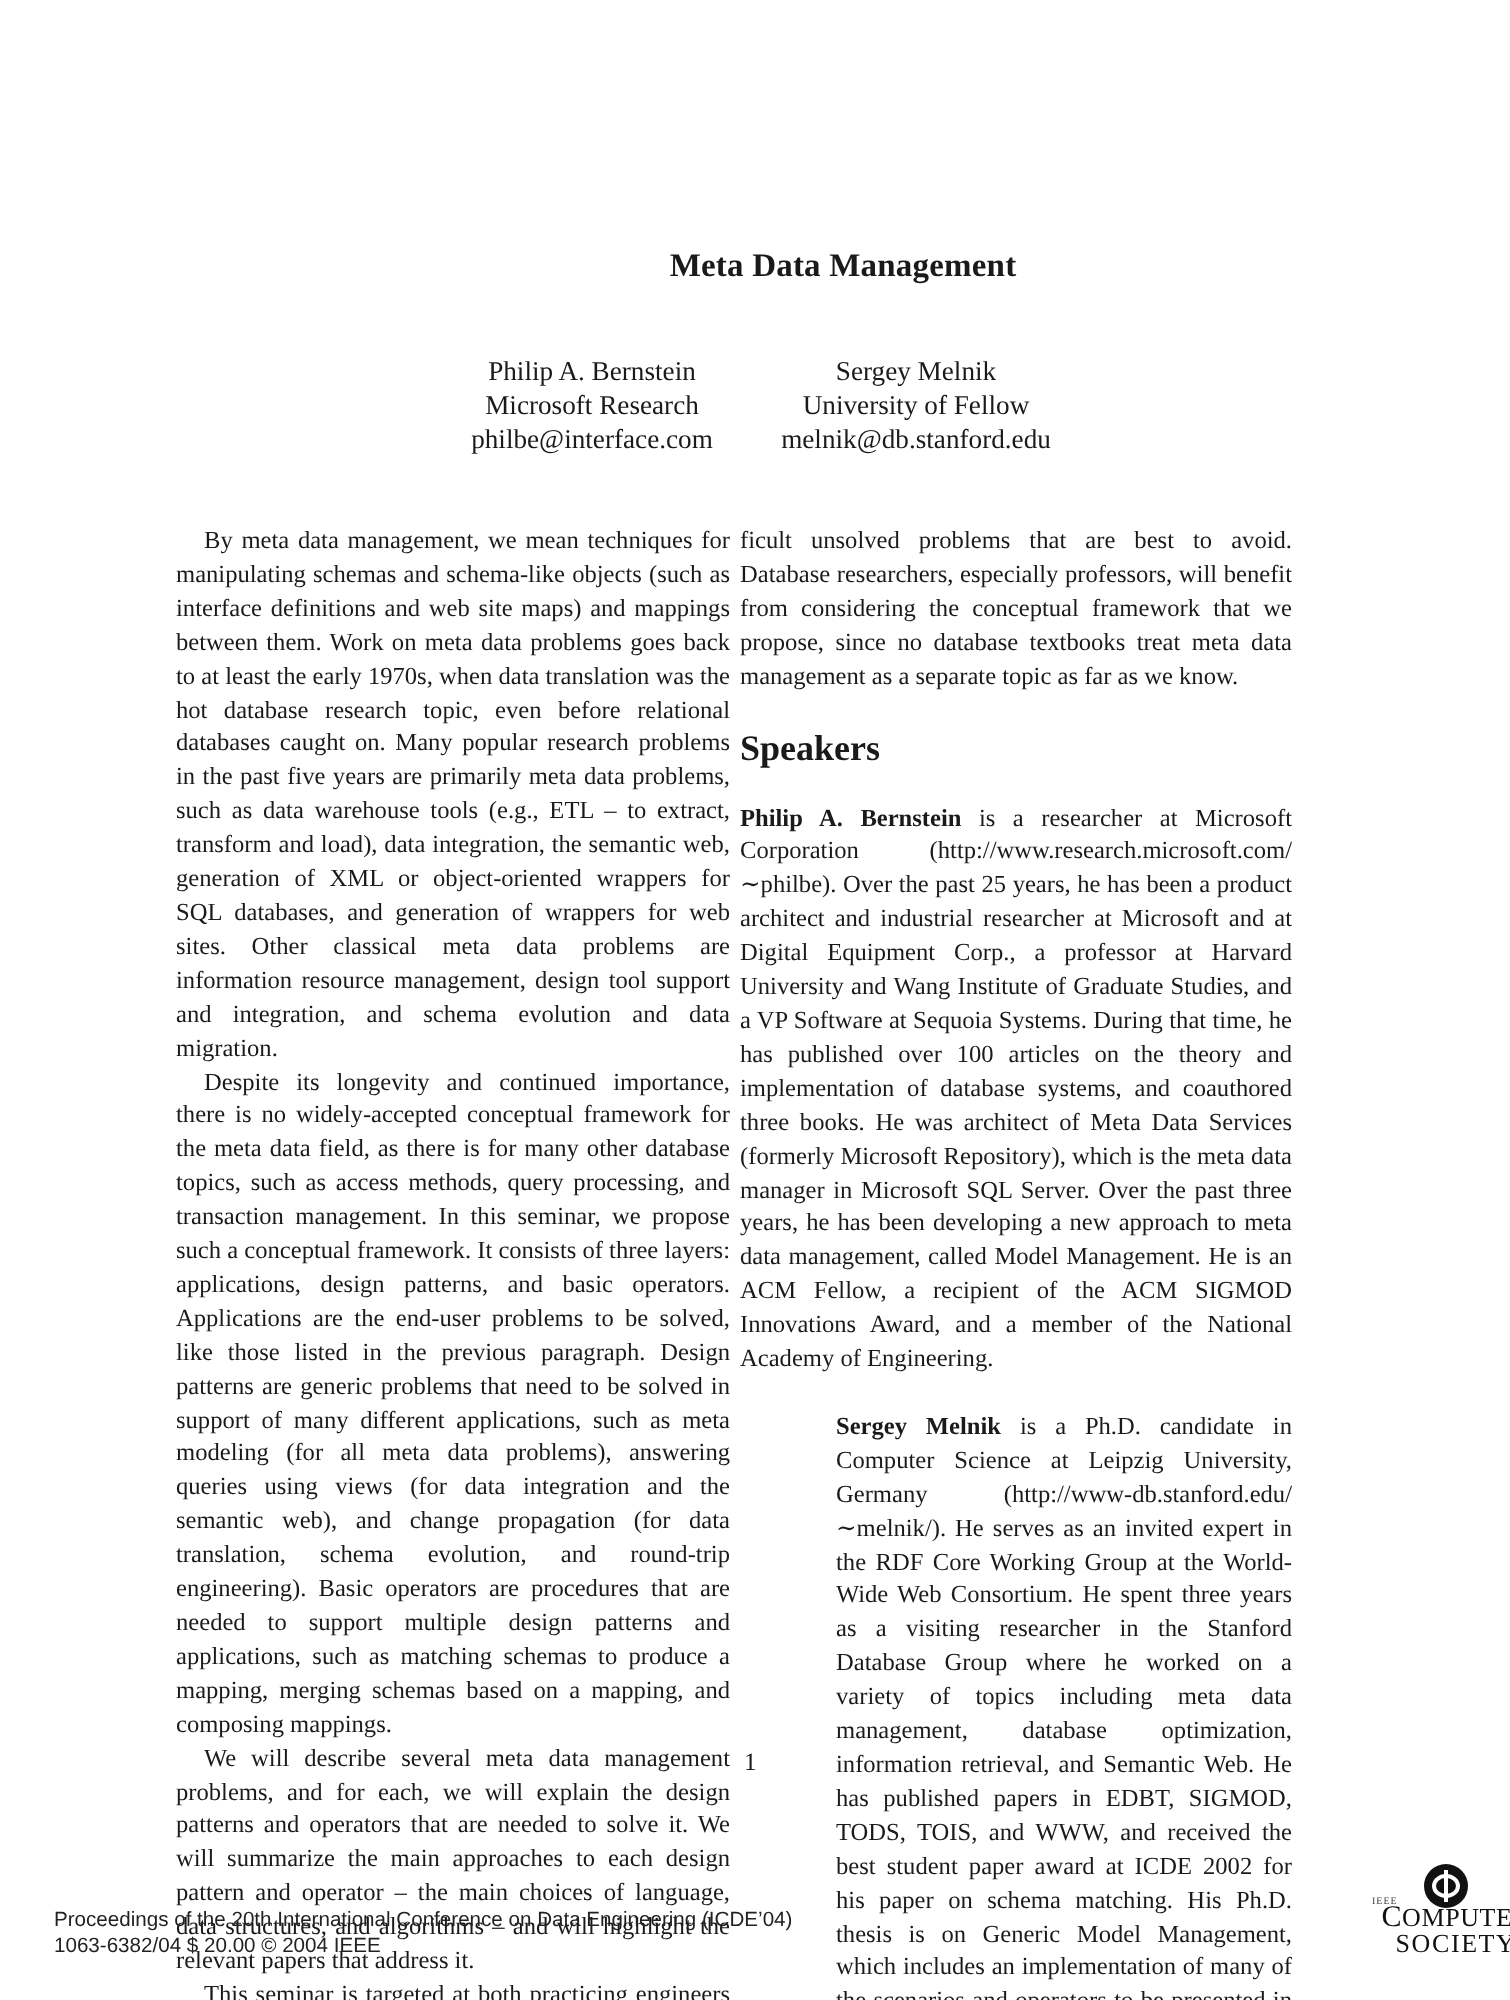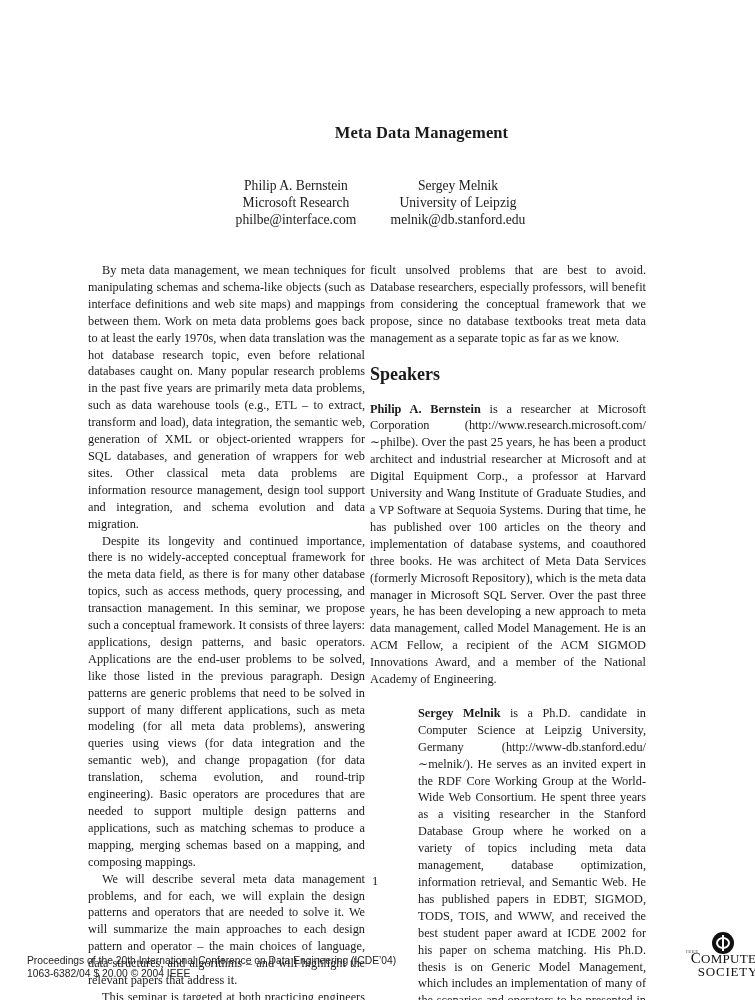--- a/index.html
+++ b/index.html
@@ -40,21 +40,21 @@
 
   <div class="title">Meta Data Management</div>
 
   <div class="author a1">
     <div>Philip A. Bernstein</div>
     <div>Microsoft Research</div>
     <div>philbe@interface.com</div>
   </div>
   <div class="author a2">
     <div>Sergey Melnik</div>
-    <div>University of Leipzig</div>
+    <div>University of Fellow</div>
     <div>melnik@db.stanford.edu</div>
   </div>
 
   <div class="col left">
     <p class="indent">By meta data management, we mean techniques for manipulating schemas and schema-like objects (such as interface definitions and web site maps) and mappings between them.  Work on meta data problems goes back to at least the early 1970s, when data translation was the hot database research topic, even before relational databases caught on. Many popular research problems in the past five years are primarily meta data problems, such as data warehouse tools (e.g., ETL – to extract, transform and load), data integration, the semantic web, generation of XML or object-oriented wrappers for SQL databases, and generation of wrappers for web sites.  Other classical meta data problems are information resource management, design tool support and integration, and schema evolution and data migration.</p>
     <p class="indent">Despite its longevity and continued importance, there is no widely-accepted conceptual framework for the meta data field, as there is for many other database topics, such as access methods, query processing, and transaction management.  In this seminar, we propose such a conceptual framework. It consists of three layers: applications, design patterns, and basic operators. Applications are the end-user problems to be solved, like those listed in the previous paragraph.  Design patterns are generic problems that need to be solved in support of many different applications, such as meta modeling (for all meta data problems), answering queries using views (for data integration and the semantic web), and change propagation (for data translation, schema evolution, and round-trip engineering).  Basic operators are procedures that are needed to support multiple design patterns and applications, such as matching schemas to produce a mapping, merging schemas based on a mapping, and composing mappings.</p>
     <p class="indent">We will describe several meta data management problems, and for each, we will explain the design patterns and operators that are needed to solve it. We will summarize the main approaches to each design pattern and operator – the main choices of language, data structures, and algorithms – and will highlight the relevant papers that address it.</p>
     <p class="indent">This seminar is targeted at both practicing engineers and researchers.  The former will learn about the latest solutions to important meta data problems and the many dif-</p>
   </div>
 

